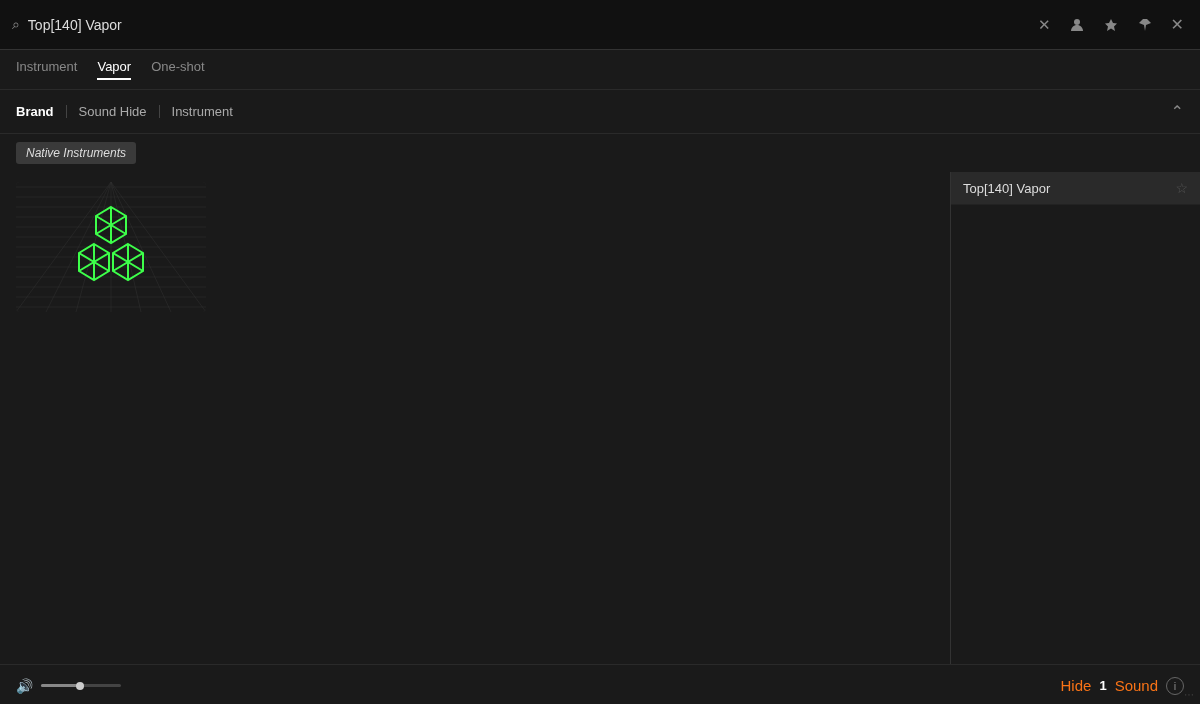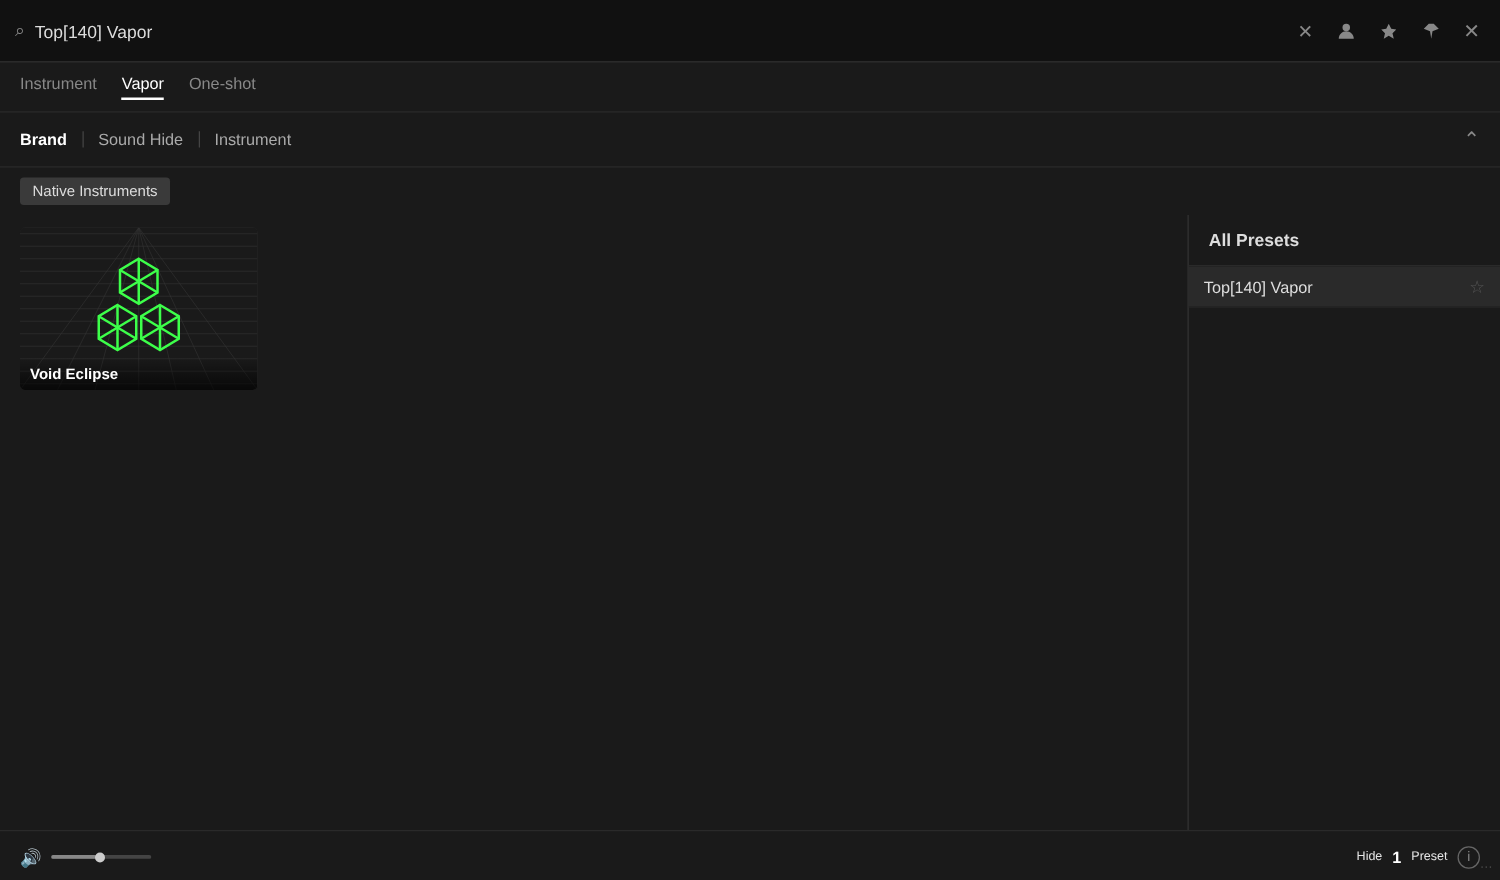--- a/index.html
+++ b/index.html
@@ -106,20 +106,21 @@
       background: none;
       border: none;
       cursor: pointer;
       color: #888;
       font-size: 16px;
     }
 
     
     .filter-tags {
       padding: 8px 16px;
+      font-style: italic;
     }
     .filter-tag {
       display: inline-block;
       background: #3a3a3a;
       color: #ddd;
       font-size: 12px;
       padding: 4px 10px;
       border-radius: 3px;
       cursor: pointer;
     }
@@ -253,22 +254,22 @@
       top: -2.5px;
       left: 43%;
       cursor: pointer;
     }
     .footer-right {
       display: flex;
       align-items: center;
       gap: 8px;
     }
     .hide-label {
-      font-size: 10px;
-      color: #e5e5e5;
+      font-size: 15px;
+      color: #f97316;
     }
     .hide-count {
       font-size: 13px;
       color: #fff;
       font-weight: 600;
     }
     .info-btn {
       width: 18px;
       height: 18px;
       border-radius: 50%;
@@ -390,27 +391,25 @@
             <line x1="78" y1="62" x2="78" y2="98"></line>
             <line x1="63" y1="71" x2="93" y2="89"></line>
             <line x1="93" y1="71" x2="63" y2="89"></line>
 
             <line x1="112" y1="62" x2="112" y2="98"></line>
             <line x1="97" y1="71" x2="127" y2="89"></line>
             <line x1="127" y1="71" x2="97" y2="89"></line>
           </g>
         </svg>
       </div>
-      <div class="preset-card-label">Void Eclipse</div>
     </div>
 
   </div>
 
   <div class="right-panel">
-    <div class="right-panel-header">All Presets</div>
     <div class="preset-list">
       <div class="preset-list-item">
         <span class="preset-list-item-name">Top[140] Vapor</span>
         <span class="star-icon">☆</span>
       </div>
     </div>
   </div>
 
 </div>
 
@@ -418,18 +417,18 @@
   <div class="volume-control">
     <span class="volume-icon">🔊</span>
     <div class="volume-slider">
       <div class="volume-fill"></div>
       <div class="volume-thumb"></div>
     </div>
   </div>
   <div class="footer-right">
     <span class="hide-label">Hide</span>
     <span class="hide-count">1</span>
-    <span class="hide-label">Preset</span>
+    <span class="hide-label">Sound</span>
     <button class="info-btn">i</button>
   </div>
 </div>
 
 <div class="resize-handle" style="position:fixed; bottom:4px; right:6px;">⋯</div>
 
 </body></html>

